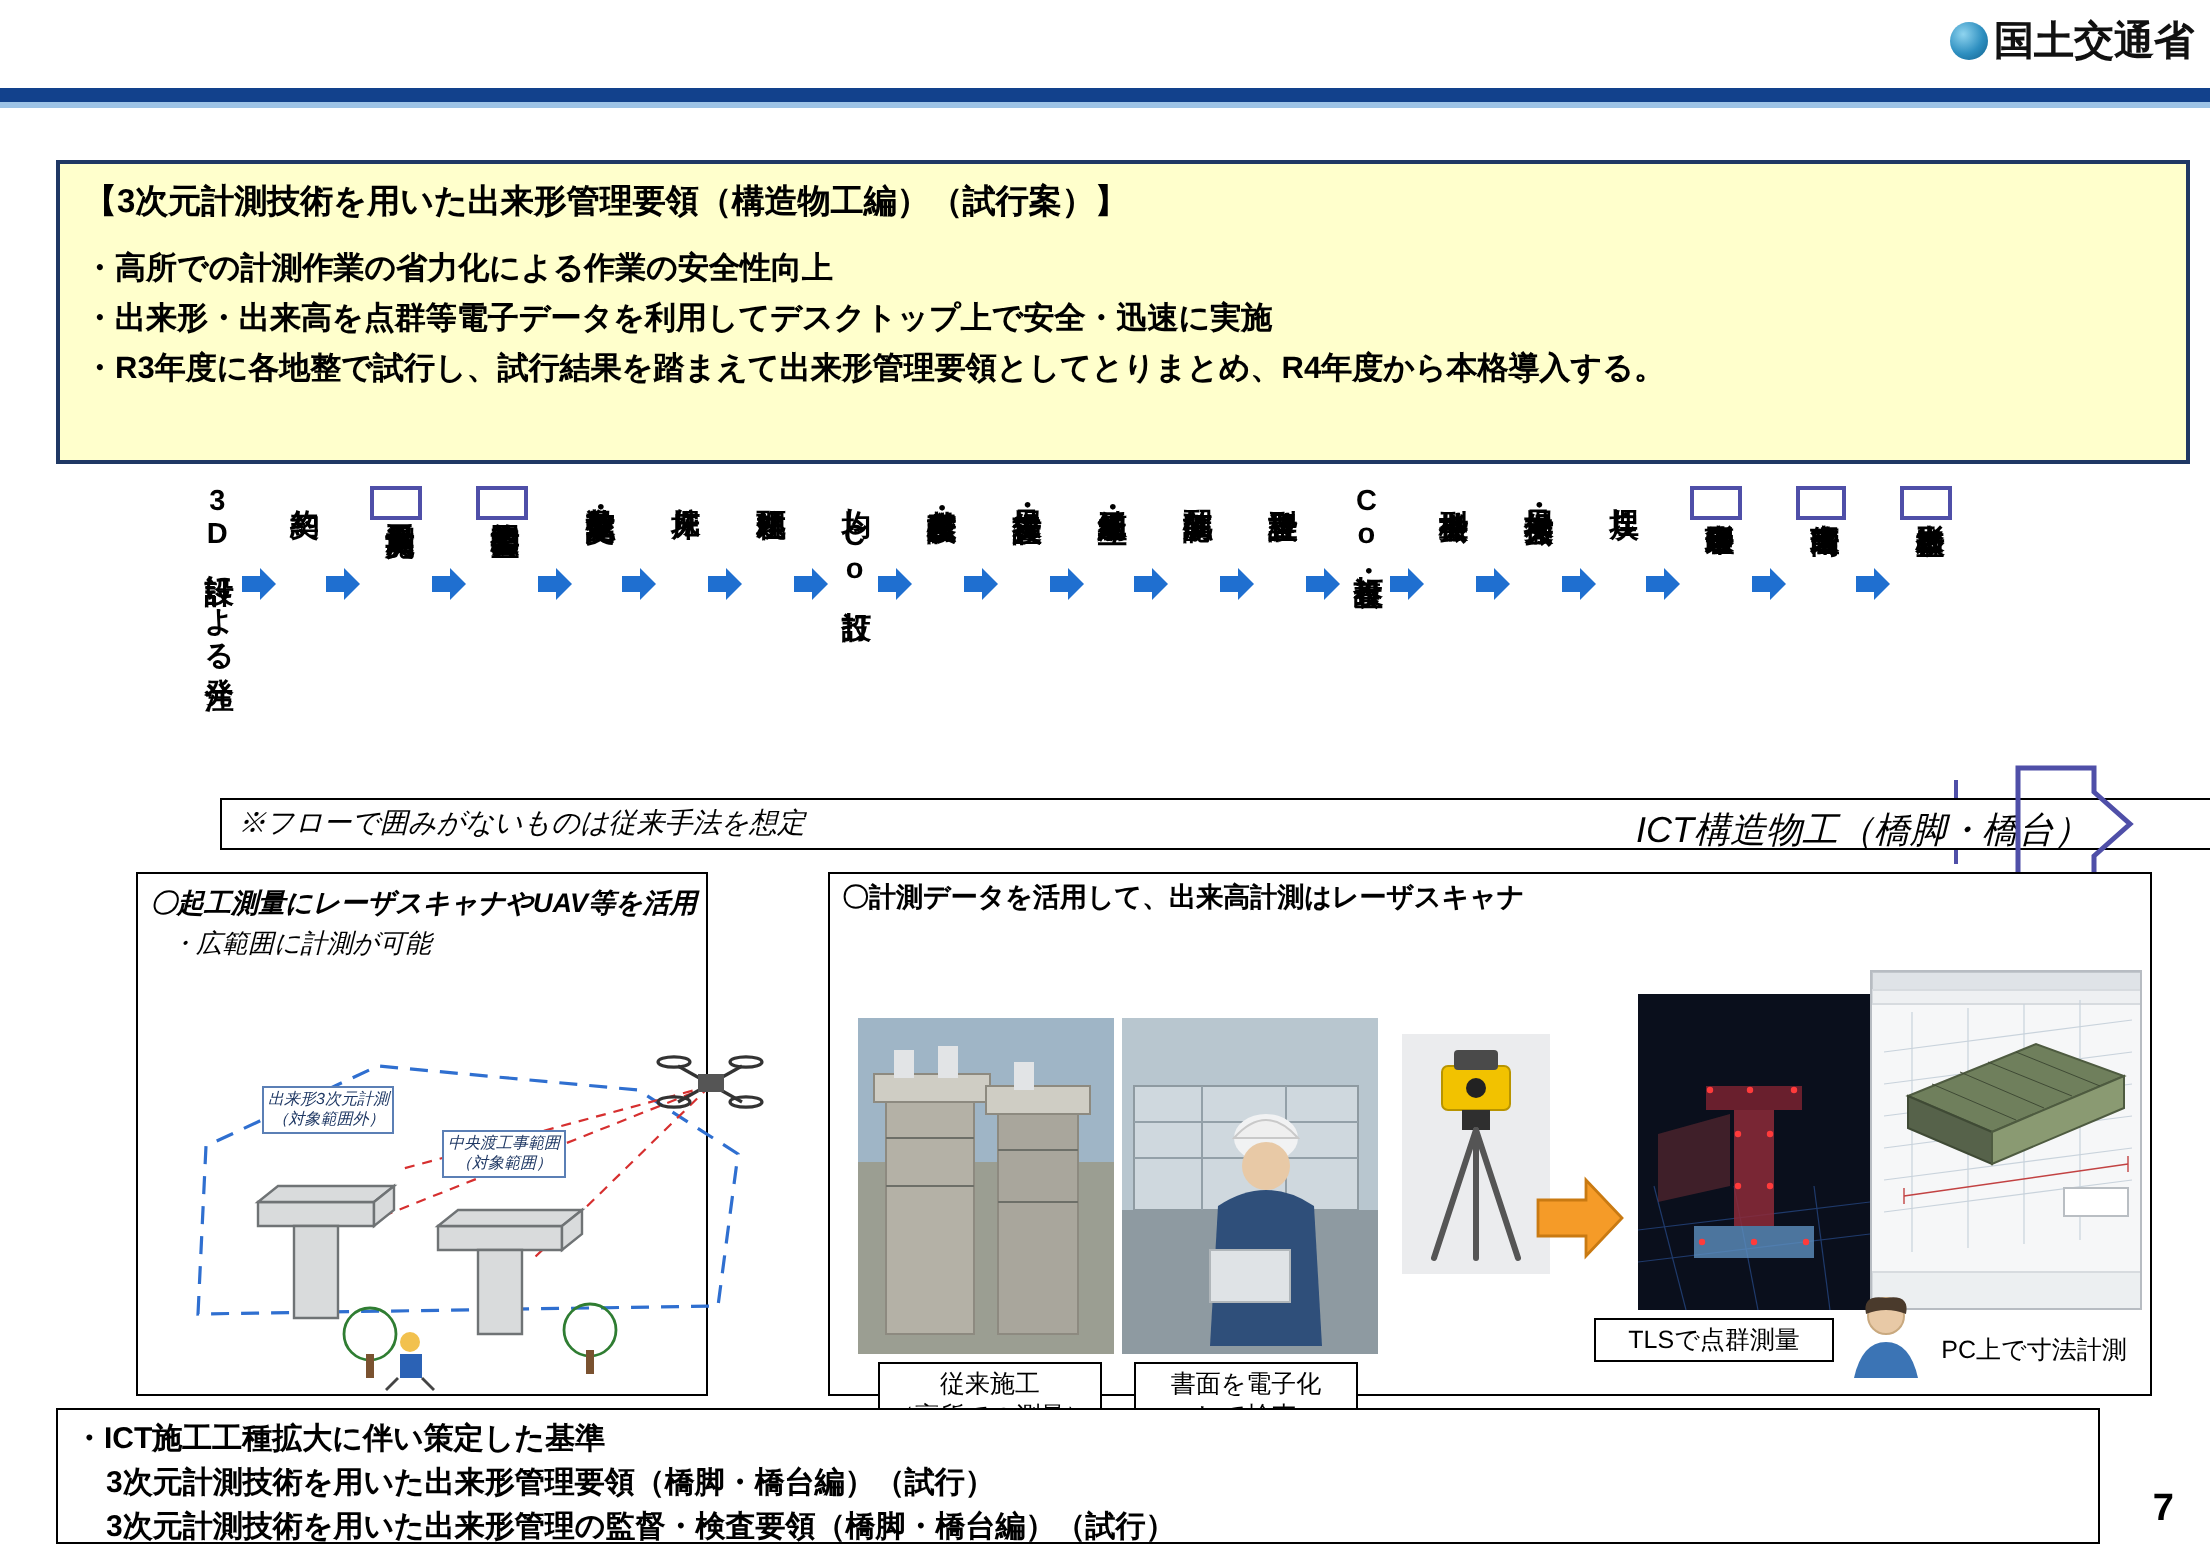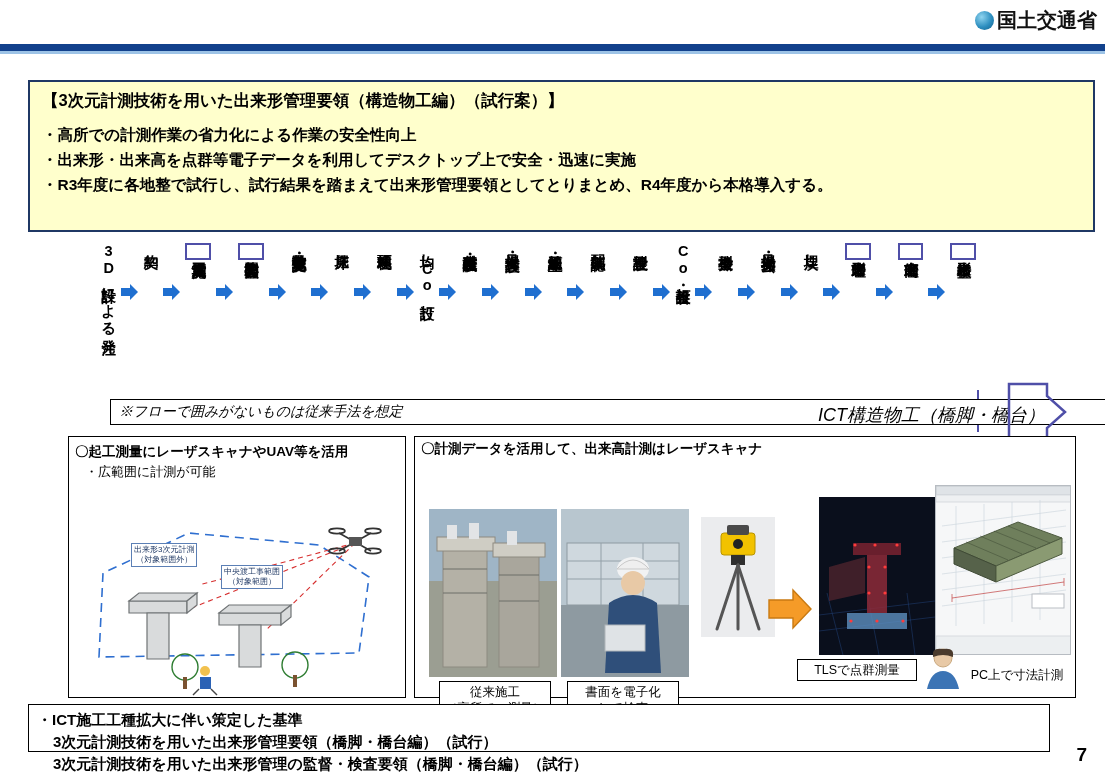--- a/index.html
+++ b/index.html
@@ -158,21 +158,21 @@
   }
   
   .panel {
     position: absolute;
     border: 1px solid #000000;
     box-sizing: border-box;
     background: #ffffff;
   }
   .panel-left {
     left: 68px; top: 436px;
-    width: 338px; height: 262px;
+    width: 286px; height: 262px; font-style: italic;
   }
   .panel-right {
     left: 414px; top: 436px;
     width: 662px; height: 262px;
   }
   .panel-head {
     font-size: 13.5px;
     font-weight: bold;
     padding: 5px 6px 0 6px;
     line-height: 1.45;
@@ -223,21 +223,21 @@
   .orange-arrow {
     position: absolute;
     left: 352px; top: 150px;
     width: 46px; height: 44px;
   }
   
   .bottom {
     position: absolute;
     left: 28px; top: 704px;
     width: 1022px;
-    height: 48px;
+    height: 68px;
     border: 1px solid #000000;
     box-sizing: border-box;
     background: #ffffff;
     padding: 4px 8px;
   }
   .bottom-line {
     font-size: 15px;
     font-weight: bold;
     line-height: 1.45;
     white-space: nowrap;

